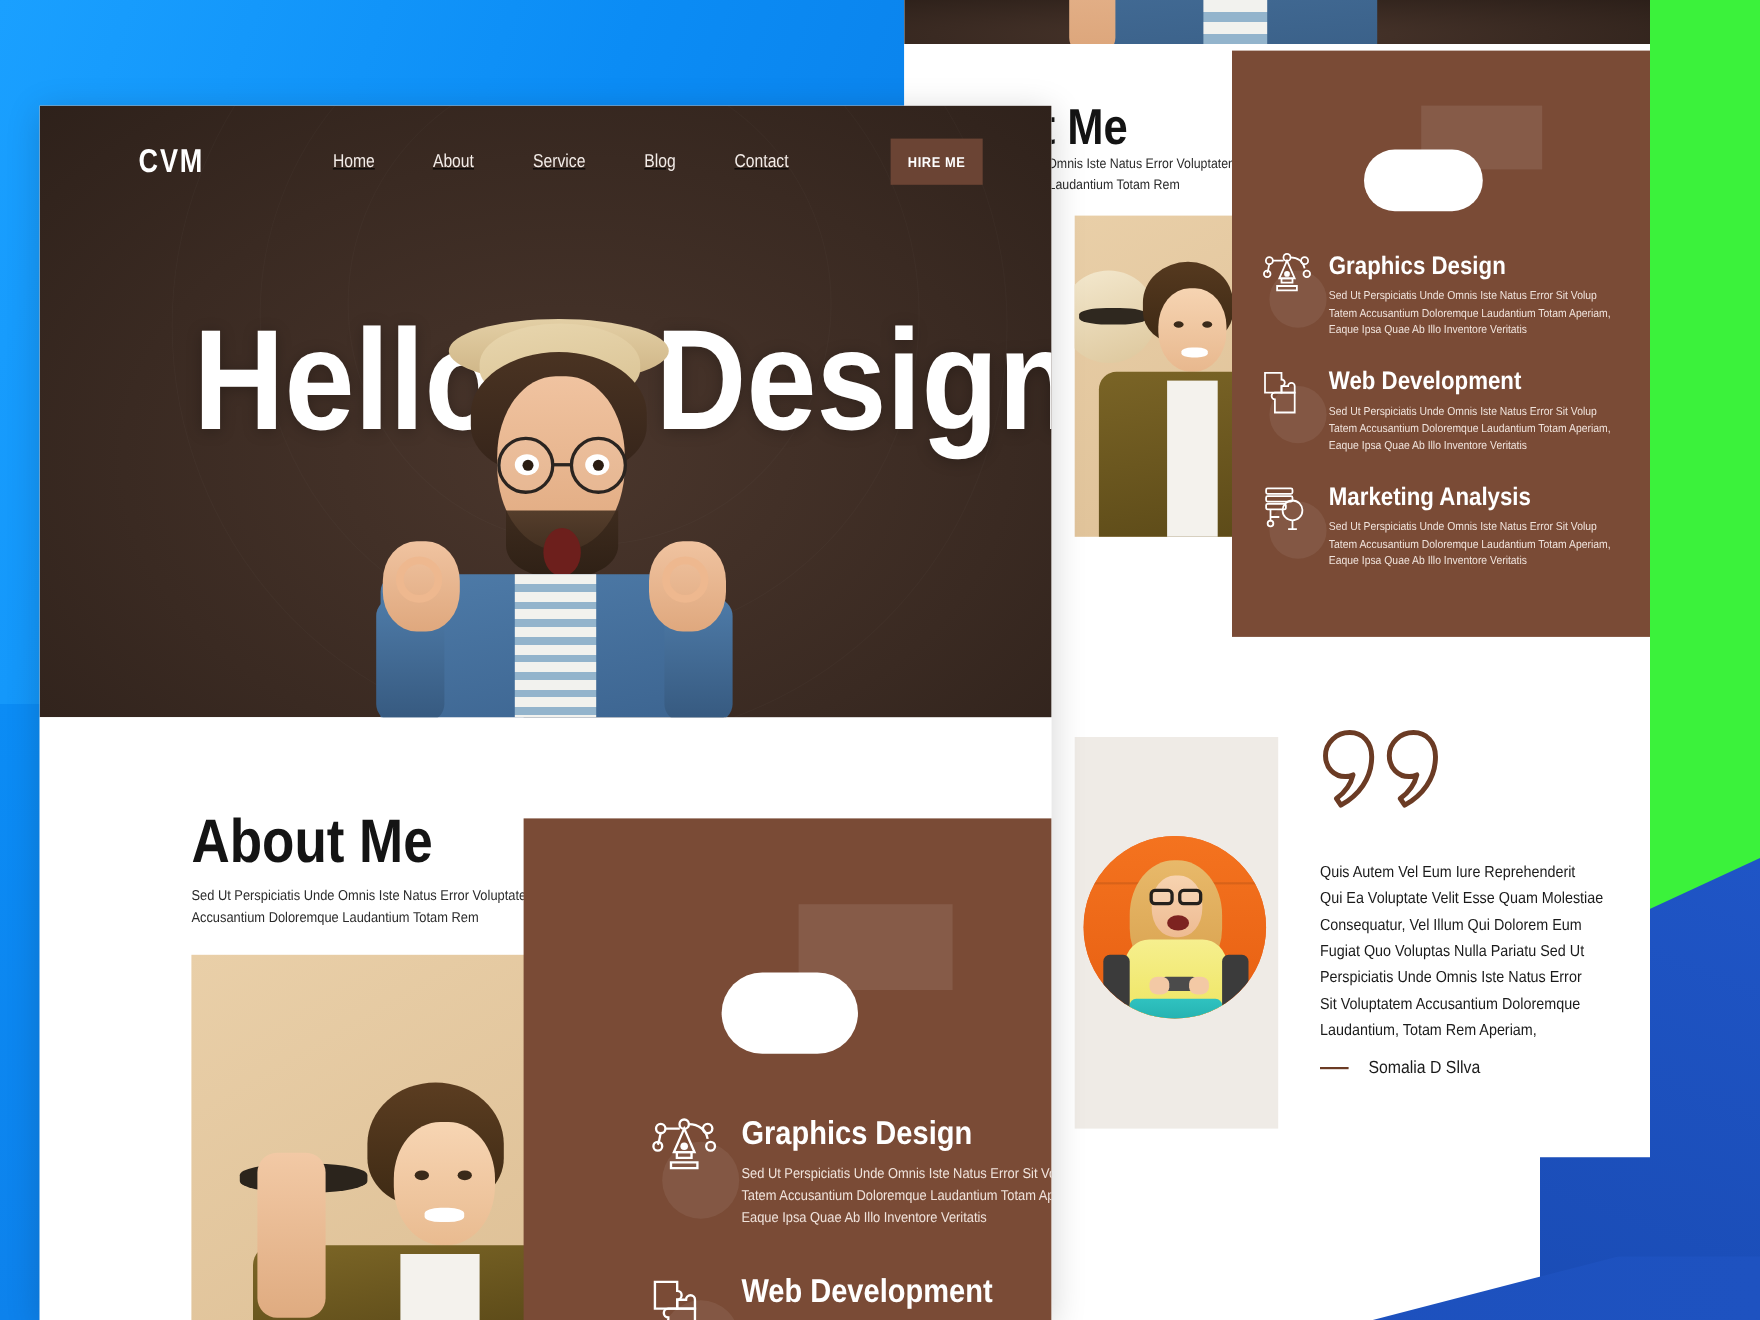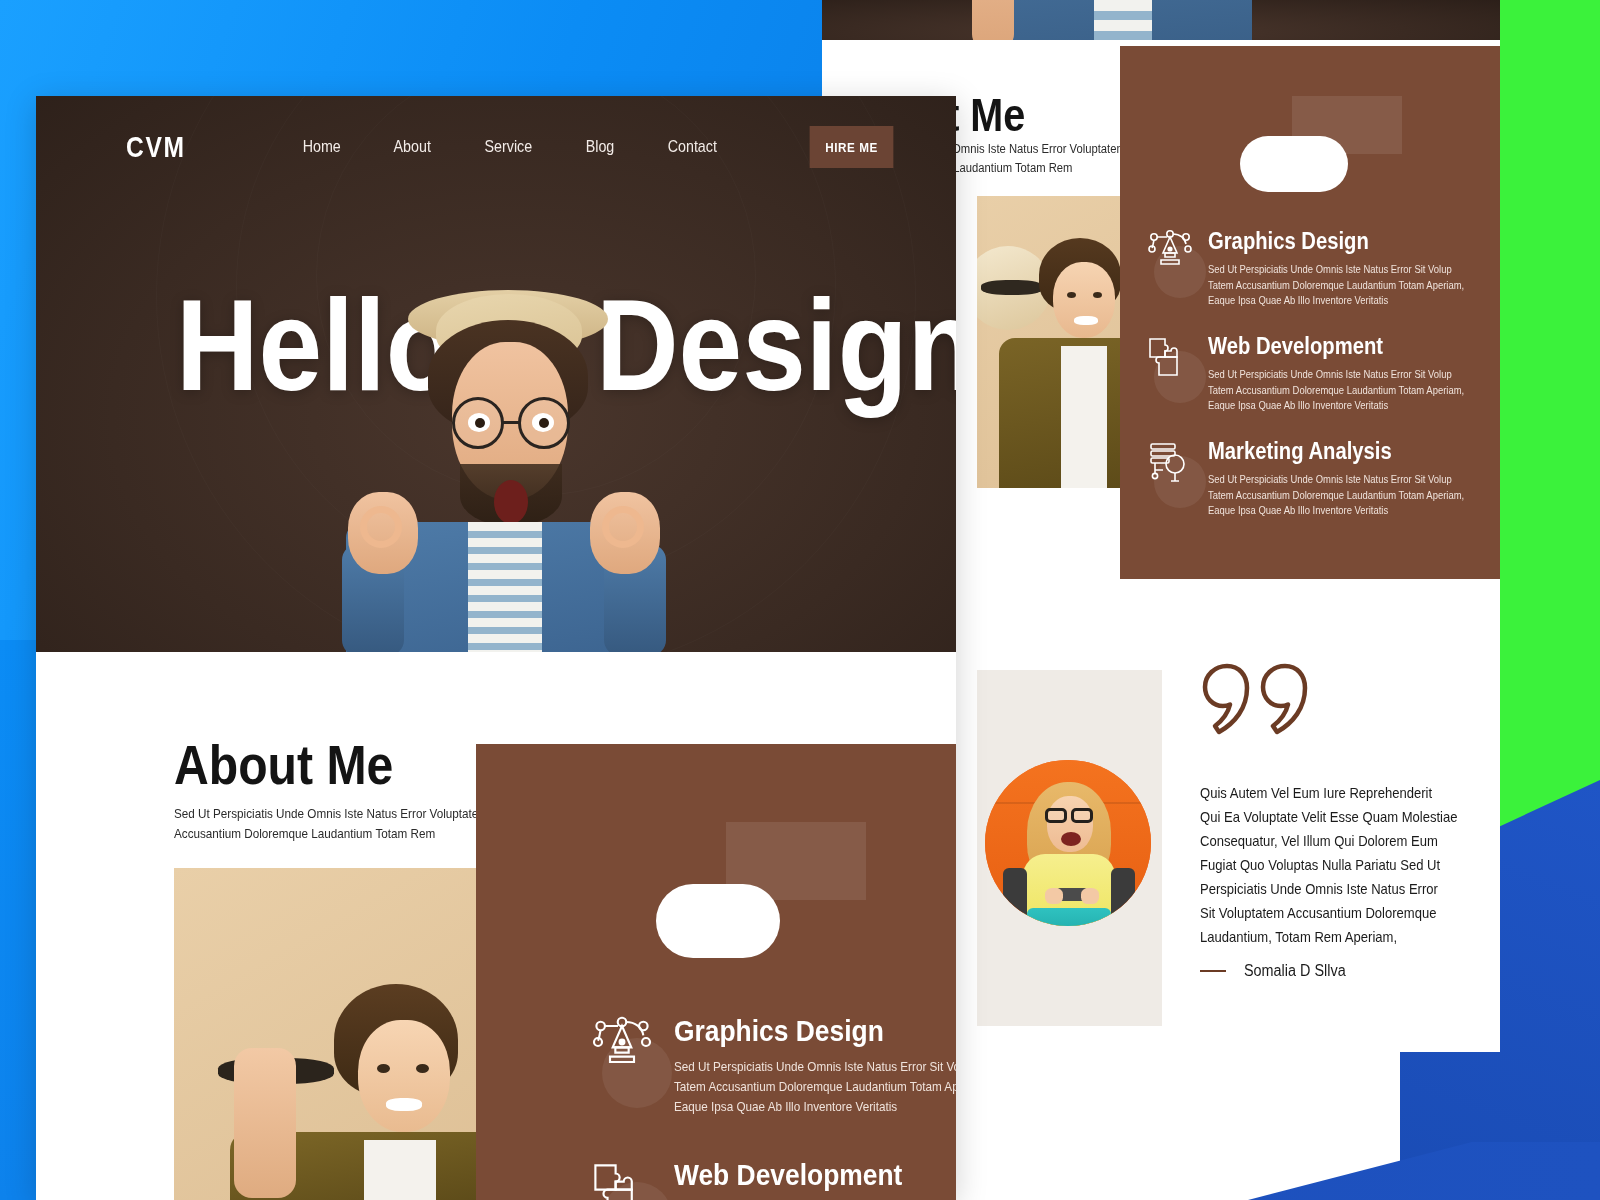--- a/index.html
+++ b/index.html
@@ -345,21 +345,21 @@
 
   <div class="hero" style="width:920px; height:556px;">
     <div class="hero-arcs">
       <div class="hero-arc" style="left:120px; top:-180px; width:760px; height:760px;"></div>
       <div class="hero-arc" style="left:200px; top:-110px; width:600px; height:600px;"></div>
       <div class="hero-arc" style="left:280px; top:-40px; width:440px; height:440px;"></div>
     </div>
 
     <nav class="navbar" style="padding:30px 58px 0 90px;">
       <div class="logo" style="font-size:30px;">CVM</div>
-      <div class="navlinks" style="margin-left:100px; gap:46px;">
+      <div class="navlinks" style="margin-left:100px; gap:46px;text-decoration:underline;">
         <a class="navlink" href="#" style="font-size:17px;">Home</a>
         <a class="navlink" href="#" style="font-size:17px;">About</a>
         <a class="navlink" href="#" style="font-size:17px;">Service</a>
         <a class="navlink" href="#" style="font-size:17px;">Blog</a>
         <a class="navlink" href="#" style="font-size:17px;">Contact</a>
       </div>
       <button class="hire-btn" style="margin-left:auto; width:93px; height:42px; font-size:13px;">HIRE ME</button>
     </nav>
 
     <div class="hero-title" style="left:140px; top:188px; font-size:130px;">Hello</div>

